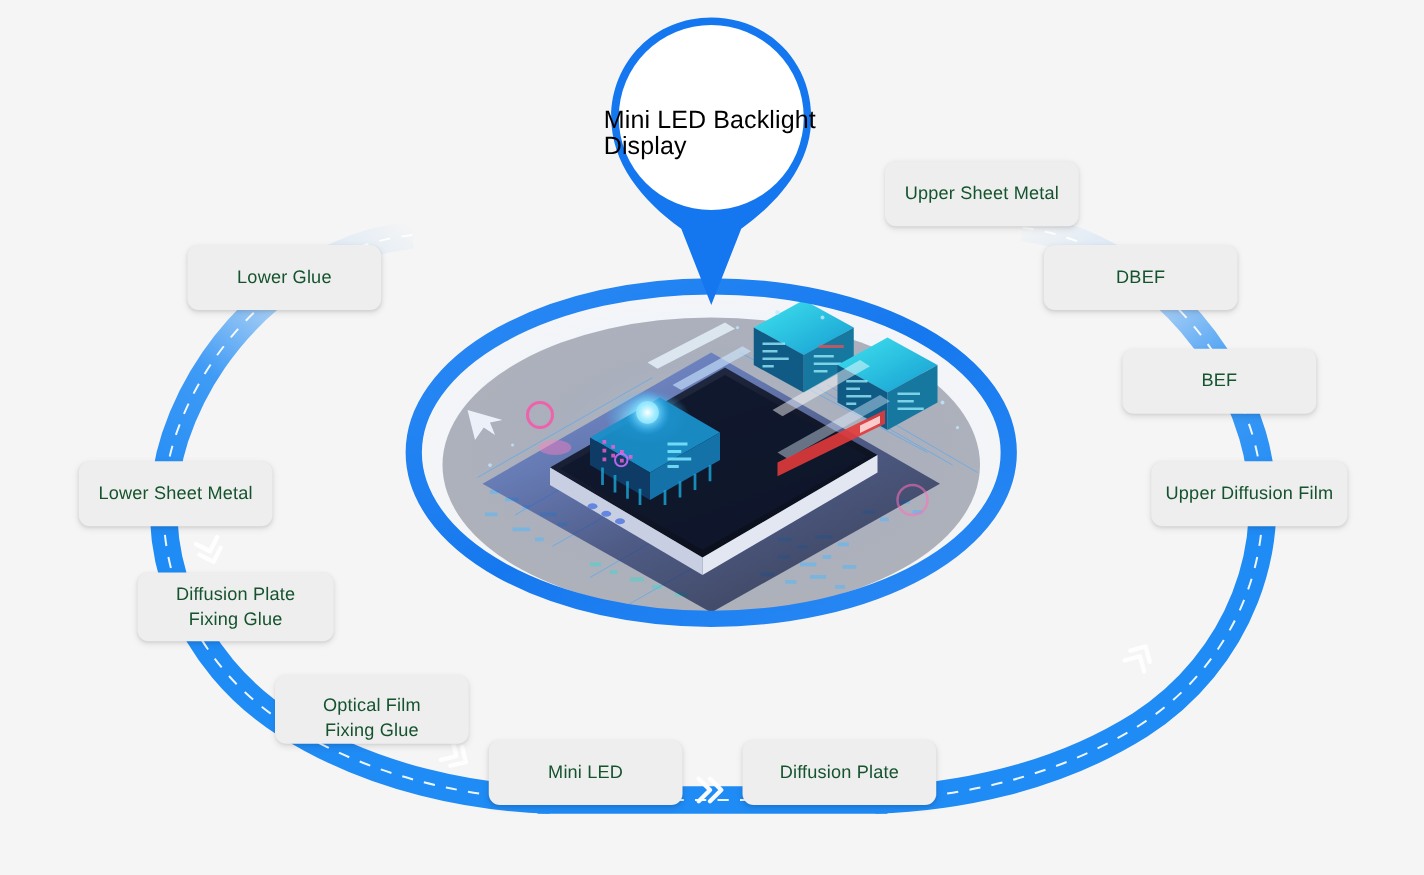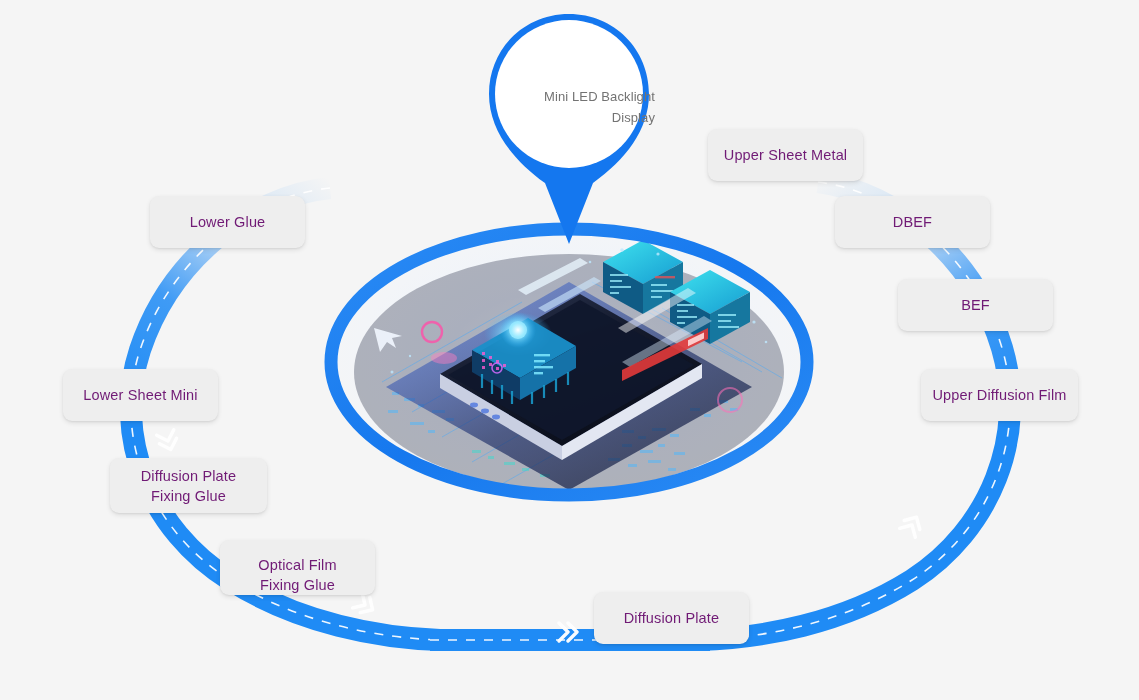--- a/index.html
+++ b/index.html
@@ -49,41 +49,41 @@
     width: 172px;
     height: 242px;
     z-index: 4;
   }
   .pin-svg { display:block; width:100%; height:100%; }
   .pin-label {
     position: absolute;
     left: 0;
     top: 78px;
     width: 172px;
-    text-align: right;
-    font-size: 13px;
+    text-align: left;
+    font-size: 20px;
     line-height: 21px;
-    color: #737373;
+    color: #000000;
     letter-spacing: .1px;
     pointer-events: none;
   }
 
   
   .node {
     position: absolute;
     background: #eeeeee;
     border-radius: 9px;
     box-shadow: 0 2px 5px rgba(0,0,0,0.10), 0 1px 2px rgba(0,0,0,0.06);
     display: flex;
     align-items: center;
     justify-content: center;
     text-align: center;
     font-size: 14.5px;
     line-height: 20px;
-    color: #701a75;
+    color: #14532d;
     z-index: 5;
     box-sizing: border-box;
     padding: 0 10px;
     letter-spacing: .15px;
   }
 </style>
 </head>
 <body>
 
 <div id="stage">
@@ -371,33 +371,36 @@
       <div>Display</div>
     </div>
   </div>
 
   <div class="node" style="left:150px; top:196px; width:155px; height:52px;">
     <span>Lower Glue</span>
   </div>
 
 
   <div class="node" style="left:63px; top:369px; width:155px; height:52px;">
-    <span>Lower Sheet Mini</span>
+    <span>Lower Sheet Metal</span>
   </div>
 
   <div class="node" style="left:110px; top:458px; width:157px; height:55px; flex-direction:column; justify-content:center;">
     <span>Diffusion Plate</span>
     <span>Fixing Glue</span>
   </div>
 
   <div class="node" style="left:220px; top:540px; width:155px; height:55px; flex-direction:column; justify-content:flex-end;">
     <span>Optical Film</span>
     <span>Fixing Glue</span>
   </div>
 
+  <div class="node" style="left:391px; top:592px; width:155px; height:52px;">
+    <span>Mini LED</span>
+  </div>
 
   <div class="node" style="left:594px; top:592px; width:155px; height:52px;">
     <span>Diffusion Plate</span>
   </div>
 
 
 
   <div class="node" style="left:921px; top:369px; width:157px; height:52px;">
     <span>Upper Diffusion Film</span>
   </div>

